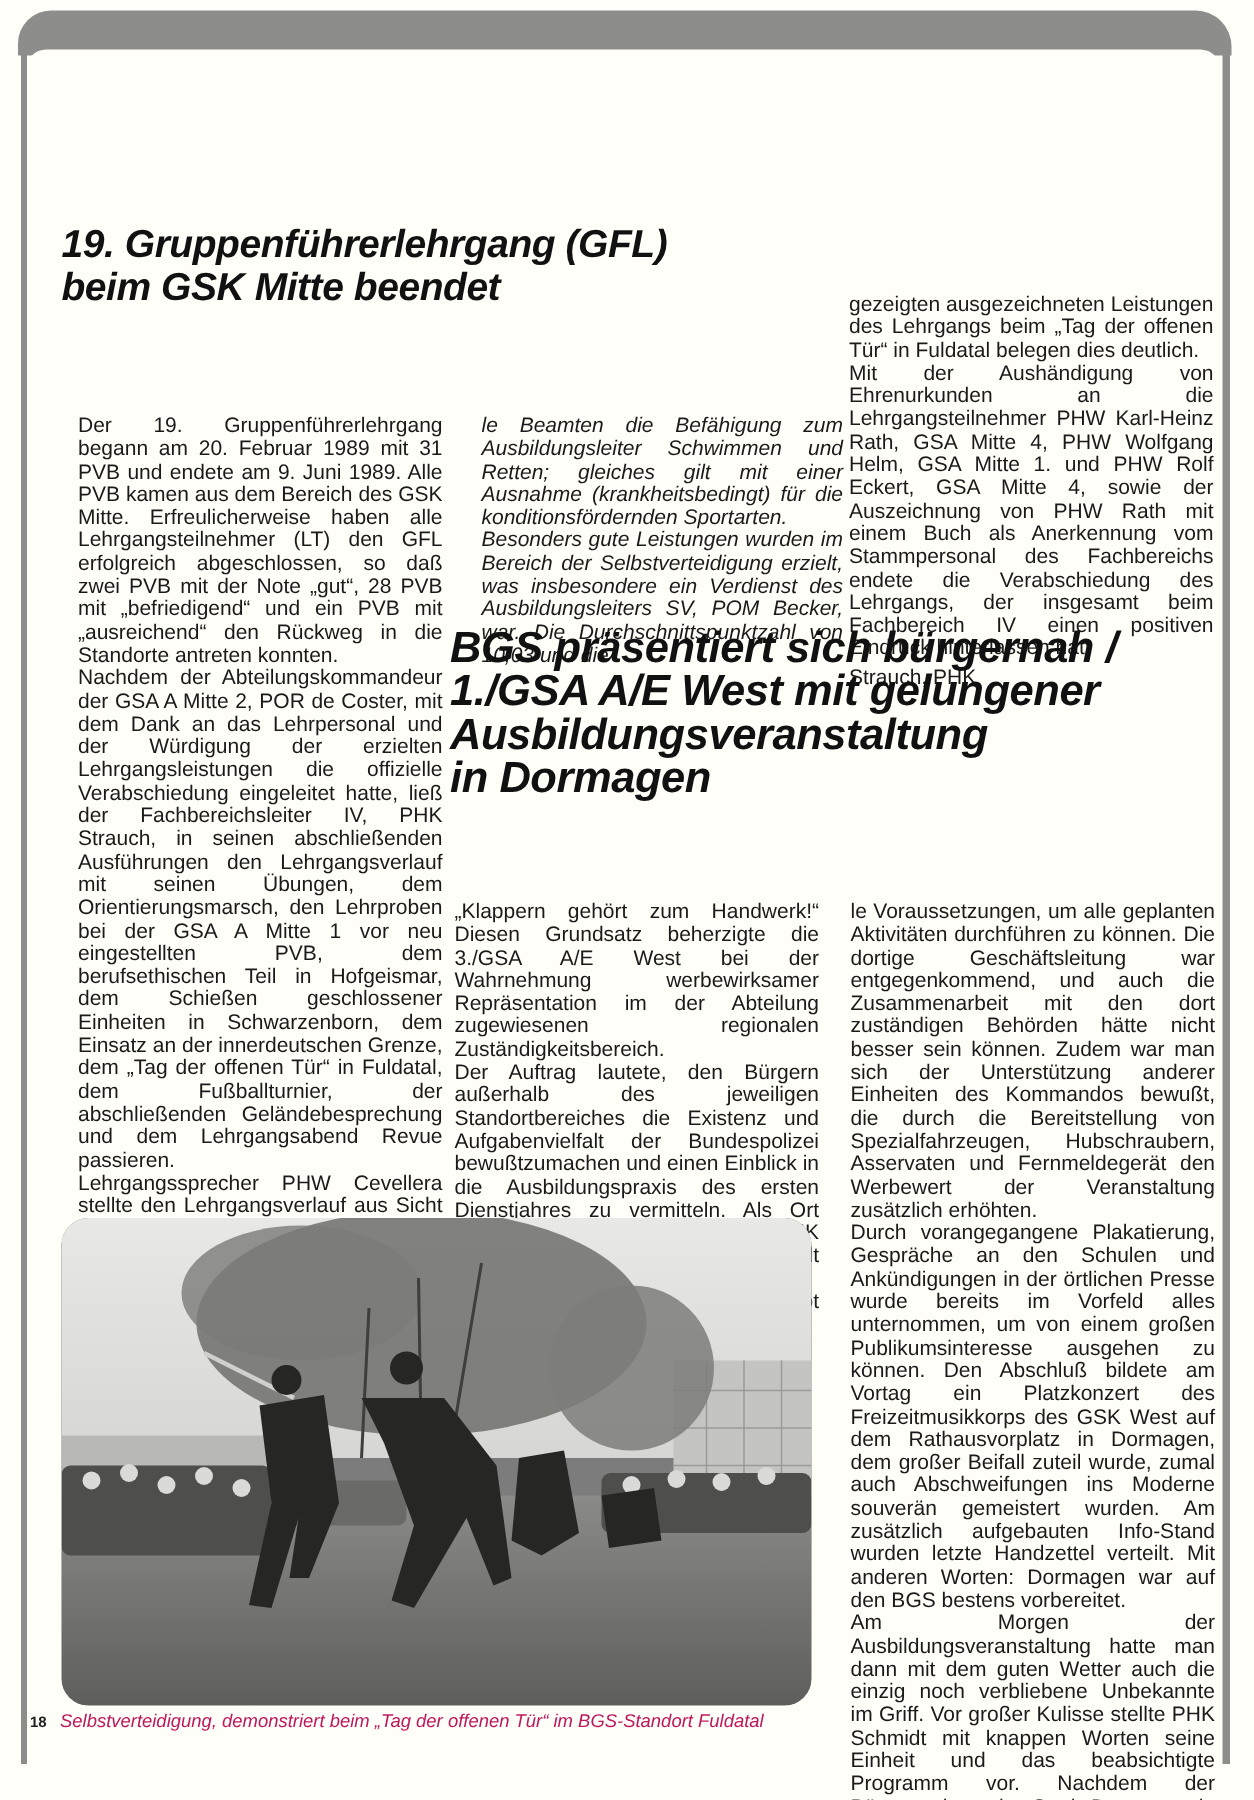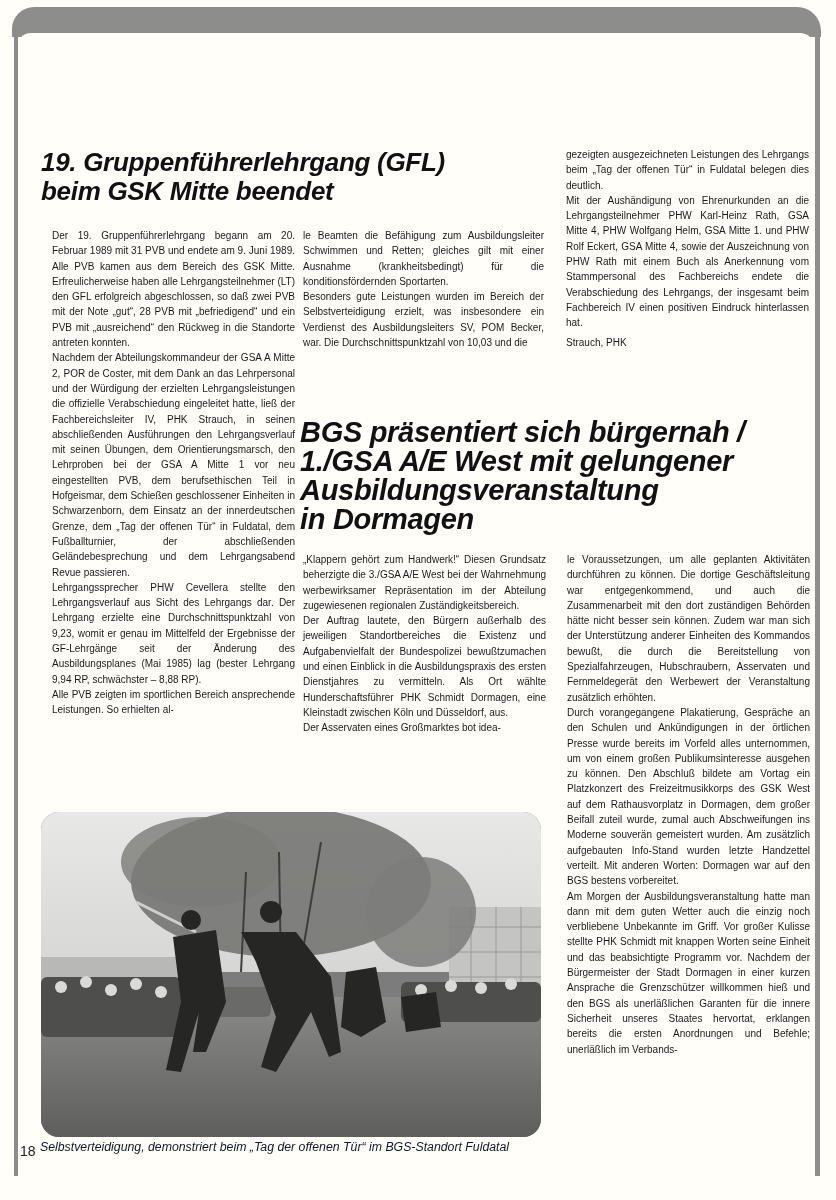--- a/index.html
+++ b/index.html
@@ -25,41 +25,42 @@
   }
 
   .headline {
     position:absolute; font-family:"Liberation Sans", sans-serif; font-weight:bold; font-style:italic;
     color:#111; line-height:1.0; letter-spacing:-0.3px; margin:0;
   }
   #h1 { left:41px; top:148px; font-size:26px; line-height:29px; }
   #h2 { left:300px; top:418px; font-size:29px; line-height:29px; }
 
   .col {
-    position:absolute; font-size:10px; line-height:15.3px; text-align:justify;
+    position:absolute; font-size:14px; line-height:15.3px; text-align:justify;
     hyphens:manual;
+    margin-top:48px;
   }
   .col p { margin:0; }
   #c1 { left:52px; top:228px; width:243px; }
-  #c2 { left:303px; top:228px; width:241px; }
+  #c2 { left:321px; top:228px; width:241px;font-style:italic; }
   #c3 { left:566px; top:147px; width:243px; }
   #c4 { left:303px; top:552px; width:243px; }
   #c5 { left:567px; top:552px; width:243px; }
   .sig { margin-top:4px !important; }
 
   .photo {
     position:absolute; left:41px; top:812px; width:500px; height:325px;
     border-radius:18px; overflow:hidden; background:#7c7c7c;
   }
   .photo svg { display:block; }
   .caption {
-    position:absolute; left:40px; top:1140px; font-size:12.3px; font-style:italic; color:#0f172a; white-space:nowrap;
+    position:absolute; left:40px; top:1140px; font-size:12.3px; font-style:italic; color:#be185d; white-space:nowrap;
   }
   .page-num {
-    position:absolute; left:20px; top:1143px; font-size:14px; font-weight:normal; color:#222;
+    position:absolute; left:20px; top:1143px; font-size:10px; font-weight:bold; color:#222;
   }
 </style>
 </head>
 <body>
 
 <div class="frame-top"></div>
 <div class="frame-top-inner"></div>
 <div class="frame-left"></div>
 <div class="frame-right"></div>
 

